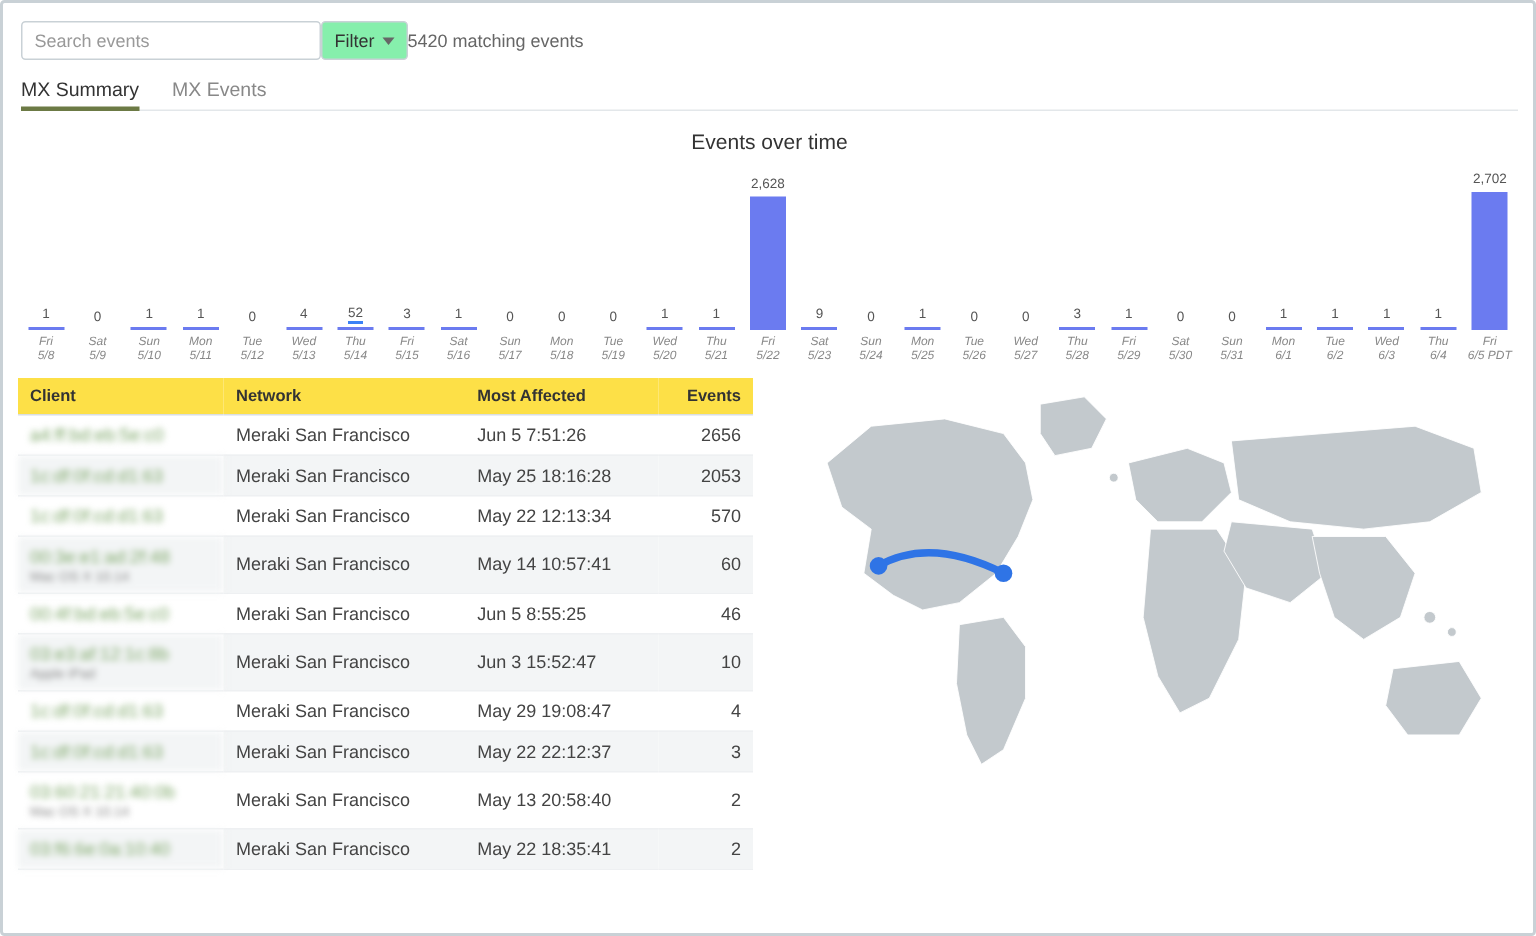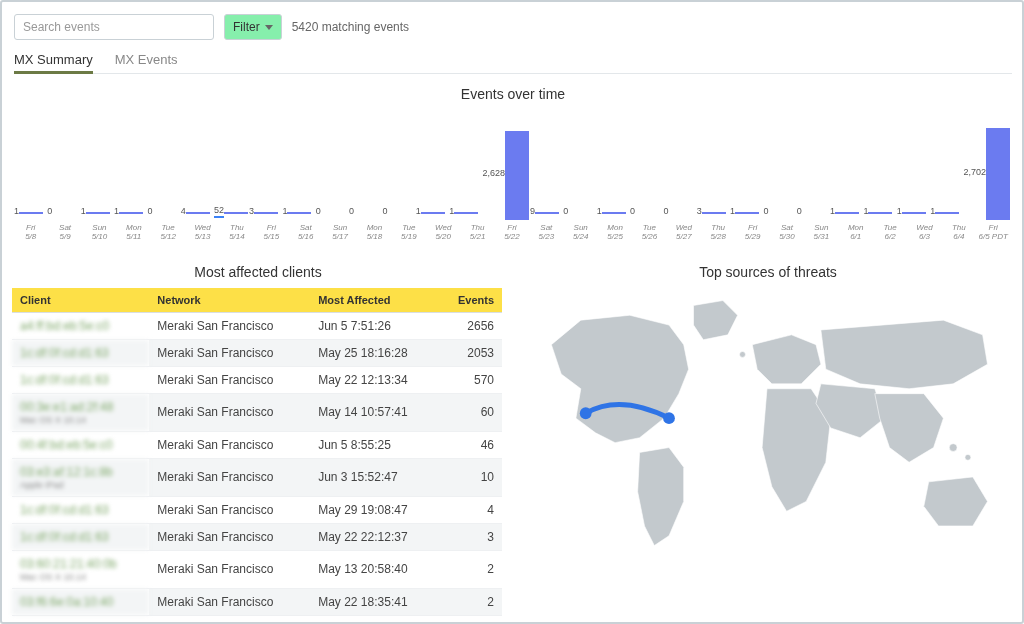--- a/index.html
+++ b/index.html
@@ -1,30 +1,30 @@
 <!DOCTYPE html>
 <html><head>
 <meta charset="utf-8">
 <style>
   * { box-sizing: border-box; margin: 0; padding: 0; }
   body { font-family: -apple-system, "Helvetica Neue", Arial, sans-serif; font-size: 12px; color: #333; background: #fff; }
   .frame { width: 1024px; height: 624px; border: 2px solid #c9d1d6; border-radius: 3px; margin: 0 auto; padding: 8px 10px; overflow: hidden; }
-  .topbar { display: flex; align-items: center; gap: 10px; margin: 4px 0 6px 2px; }
+  .topbar { display: flex; align-items: center; margin: 4px 0 6px 2px; }
   .search { width: 200px; height: 26px; border: 1px solid #c9d1d6; border-radius: 3px; padding: 0 8px; color: #999; font-size: 12px; display: flex; align-items: center; background: #fff; }
   .filter-btn { height: 26px; border: 1px solid #c9d1d6; border-radius: 3px; padding: 0 8px; background: #86efac; display: flex; align-items: center; gap: 5px; cursor: pointer; font-size: 12px; color: #333; }
   .caret { width: 0; height: 0; border-left: 4px solid transparent; border-right: 4px solid transparent; border-top: 5px solid #666; }
   .match-text { color: #666; font-size: 12px; }
   .tabs { display: flex; gap: 22px; margin: 6px 0 0 2px; border-bottom: 1px solid #e3e7ea; }
   .tab { padding: 6px 0 4px 0; font-size: 13px; color: #888; cursor: pointer; }
   .tab.active { color: #333; font-weight: 500; border-bottom: 3px solid #6c7a45; margin-bottom: -1px; }
   .section-title { font-size: 14px; color: #333; margin: 12px 0 8px 2px; text-align: center; }
   
   .chart-wrap { margin: 0 2px 10px 2px; }
   .chart { display: flex; align-items: flex-end; height: 110px; gap: 1px; }
-  .col { flex: 1 1 0; display: flex; align-items: center; }
+  .col { flex: 1 1 0; display: flex; flex-direction: column; align-items: center; }
   .col .num { font-size: 9px; color: #555; margin-bottom: 2px; min-height: 12px; }
   .col .bar { width: 24px; background: #6b7bf0; }
   .col.hl .num { border-bottom: 2px solid #3b82f6; padding-bottom: 1px; }
   .xaxis { display: flex; gap: 1px; margin-top: 4px; font-style: italic; }
   .xlabel { flex: 1 1 0; text-align: center; font-size: 8px; color: #888; line-height: 1.1; }
   
   .panels { display: flex; gap: 20px; margin-top: 4px; }
   .panel-left { flex: 0 0 490px; }
   .panel-right { flex: 1; }
   table.clients { width: 100%; border-collapse: collapse; font-size: 12px; }
@@ -208,21 +208,20 @@
         <div class="xlabel">Mon<br>6/1</div>
         <div class="xlabel">Tue<br>6/2</div>
         <div class="xlabel">Wed<br>6/3</div>
         <div class="xlabel">Thu<br>6/4</div>
         <div class="xlabel">Fri<br>6/5 PDT</div>
       </div>
   </div>
 
   <div class="panels">
     <div class="panel-left">
-      <div class="section-title">Most affected clients</div>
       <table class="clients">
         <thead>
           <tr>
             <th>Client</th>
             <th>Network</th>
             <th>Most Affected</th>
             <th class="right">Events</th>
           </tr>
         </thead>
         <tbody id="clients-body">
@@ -284,21 +283,20 @@
               <td class="client">03:f6:6e:0a:10:40</td>
               <td>Meraki San Francisco</td>
               <td>May 22 18:35:41</td>
               <td class="ev">2</td>
             </tr>
           </tbody>
       </table>
     </div>
 
     <div class="panel-right">
-      <div class="section-title">Top sources of threats</div>
       <div class="mapbox">
         <svg class="world" viewBox="0 0 500 275" preserveAspectRatio="xMidYMid meet">
           <g fill="#c3c9cd" stroke="#fff" stroke-width="0.6">
 
             <path d="M30 55 L60 30 L110 25 L150 35 L165 55 L170 80 L160 105 L145 130 L120 150 L95 155 L75 145 L55 130 L60 100 L40 85 Z"></path>
 
             <path d="M175 15 L205 10 L220 25 L210 45 L185 50 L175 35 Z"></path>
 
             <path d="M120 165 L150 160 L165 180 L165 215 L150 250 L135 260 L125 240 L118 205 Z"></path>
 

